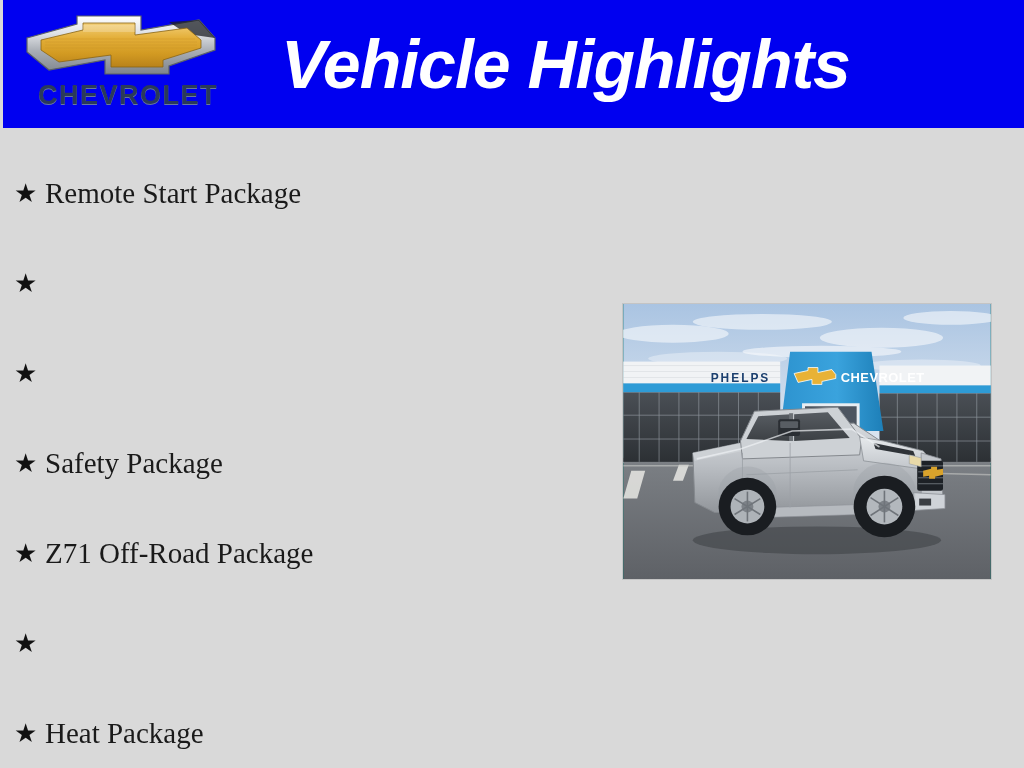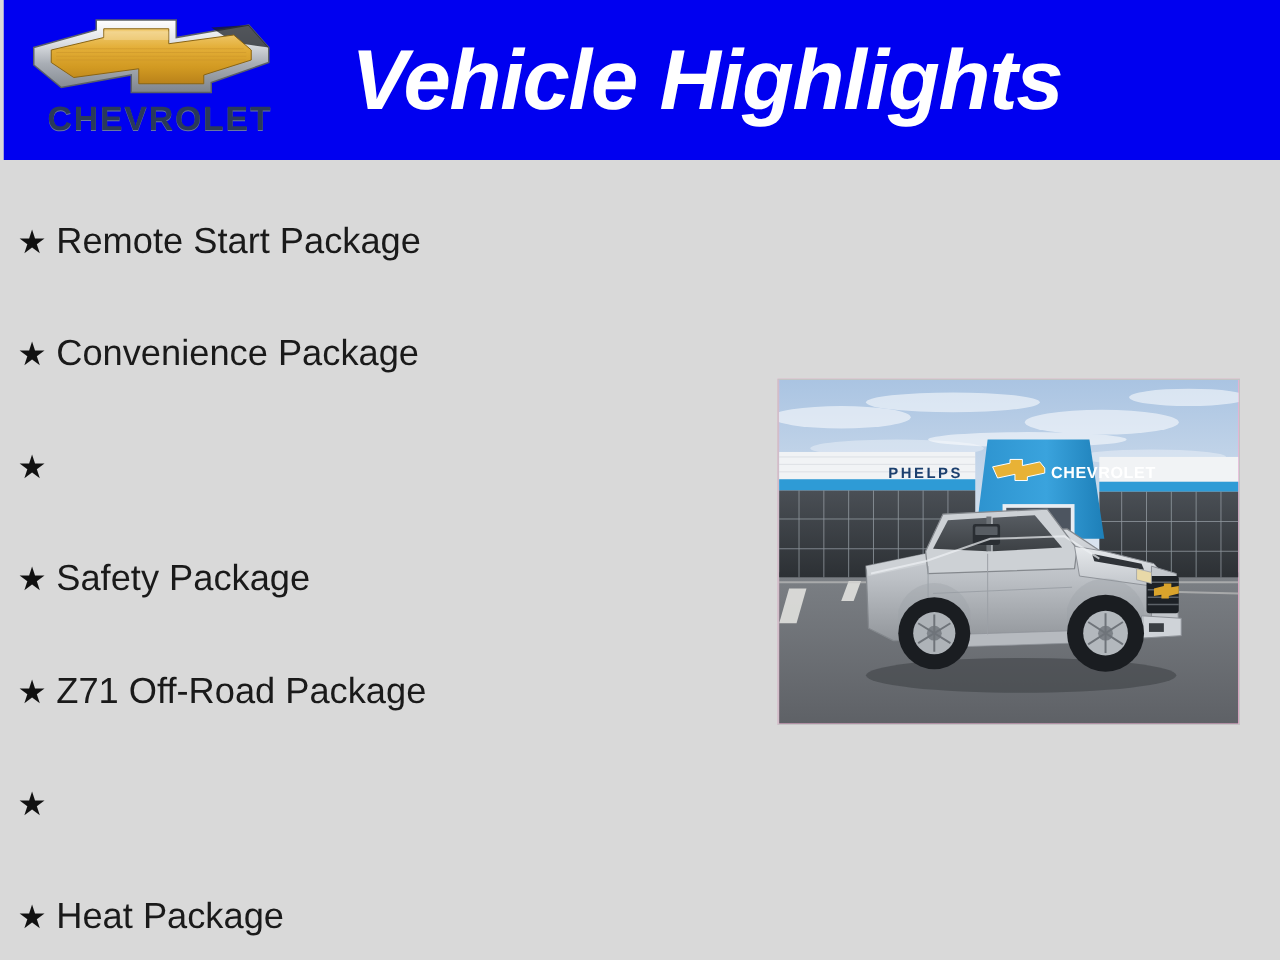--- a/index.html
+++ b/index.html
@@ -55,33 +55,33 @@
     height:90px;
     padding-left:14px;
   }
   .star-bullet {
     font-size:26px; line-height:1;
     color:#111111;
     width:31px; flex:0 0 31px;
     text-align:left;
   }
   .item-label {
-    font-family:Liberation Sans, sans-serif;
+    font-family:Liberation Serif, serif;
     font-size:29px;
     color:#1a1a1a;
     white-space:nowrap;
   }
 
   
   #vehicle-photo {
     position:absolute; left:622px; top:303px;
     width:370px; height:277px;
     border:1px solid #c4c4c4;
     overflow:hidden;
-    background:#f9a8d4;
+    background:#0f766e;
   }
   #vehicle-photo svg { display:block; width:100%; height:100%; }
 </style>
 </head>
 <body>
 
 <div id="slide">
 
   <div id="header">
 
@@ -125,21 +125,20 @@
     <div id="slide-title">Vehicle Highlights</div>
   </div>
 
   <ul id="highlights-list">
     <li class="highlight-item">
       <span class="star-bullet">★</span>
       <span class="item-label">Remote Start Package</span>
     </li>
     <li class="highlight-item">
       <span class="star-bullet">★</span>
-      <span class="item-label">Convenience Package</span>
     </li>
     <li class="highlight-item">
       <span class="star-bullet">★</span>
     </li>
     <li class="highlight-item">
       <span class="star-bullet">★</span>
       <span class="item-label">Safety Package</span>
     </li>
     <li class="highlight-item">
       <span class="star-bullet">★</span>

